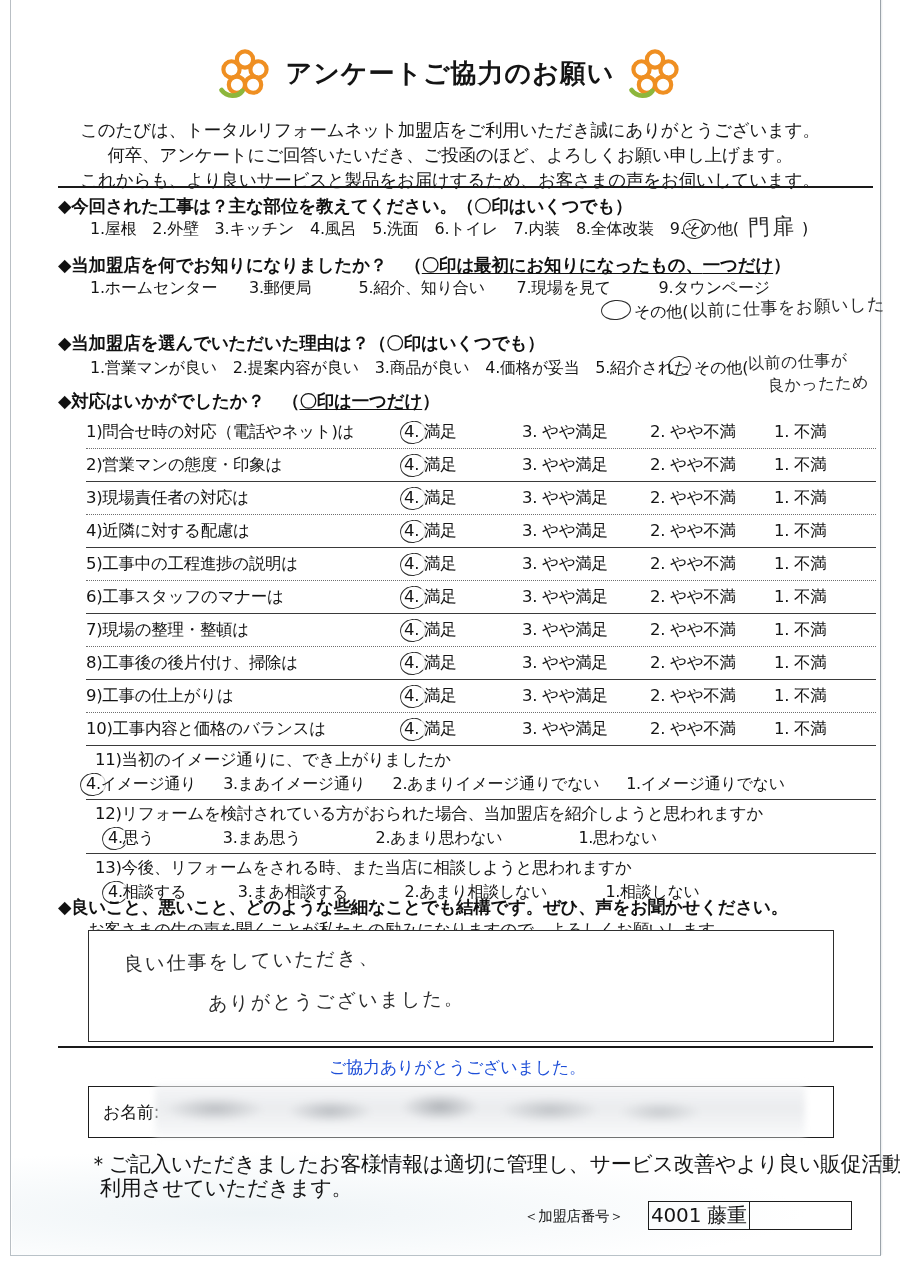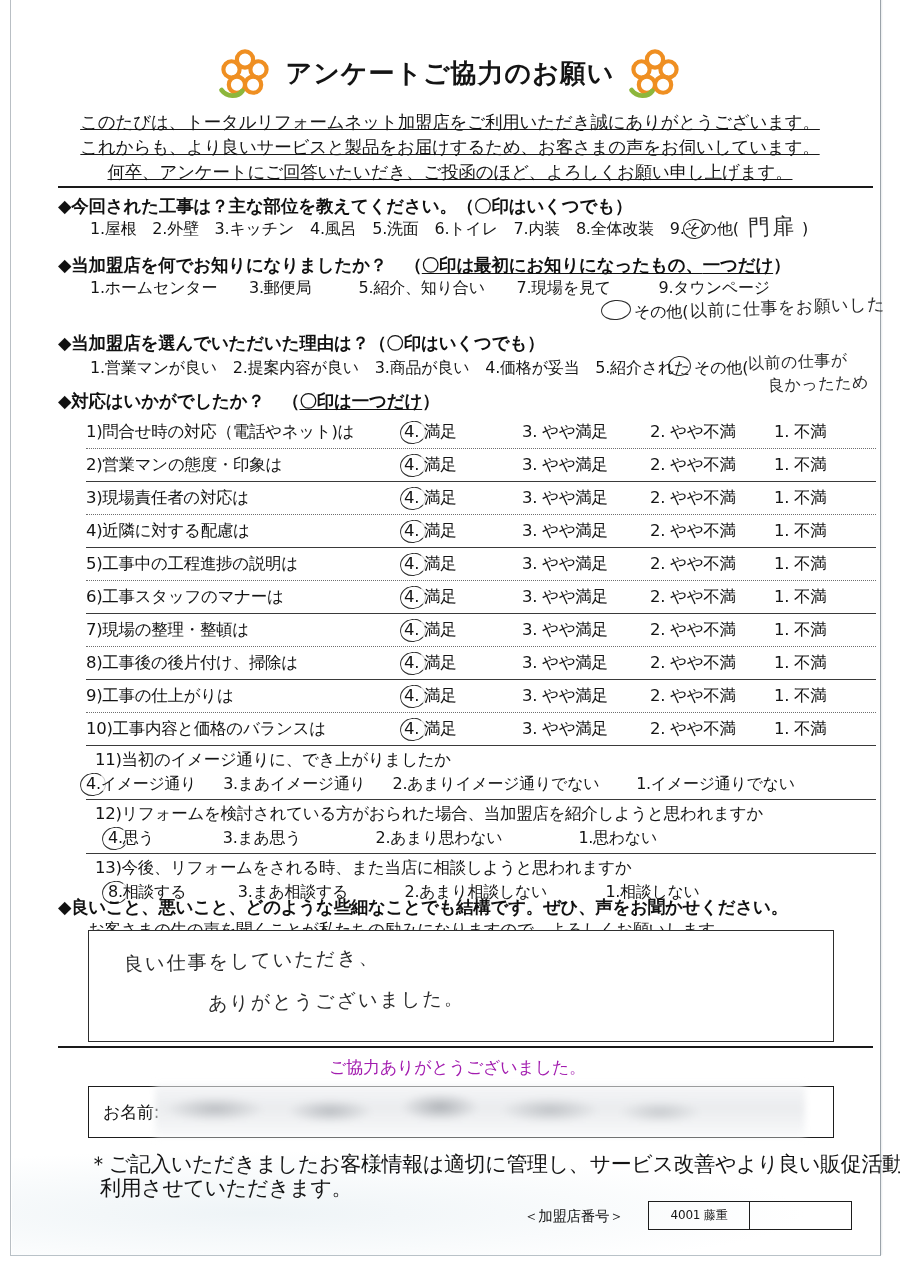--- a/index.html
+++ b/index.html
@@ -32,21 +32,21 @@
   }
 
   
   .header{position:absolute;left:0;right:0;top:42px;text-align:center;}
   .title-row{display:flex;align-items:center;justify-content:center;gap:14px;height:62px;}
   .title{
     font-size:26px;font-weight:bold;letter-spacing:1px;color:#141414;
     white-space:nowrap;
   }
   .flower{width:54px;height:54px;position:relative;flex:0 0 auto;}
-  .lead{margin-top:6px;text-decoration:underline;}
+  .lead{margin-top:14px;}
   .lead div{
     font-size:17.5px;line-height:25px;letter-spacing:-0.2px;color:#161616;
     white-space:nowrap;
   }
 
   .rule{
     position:absolute;left:58px;width:815px;height:0;
     border-top:2.4px solid #1a1a1a;
   }
 
@@ -118,21 +118,21 @@
     position:absolute;left:88px;top:930px;width:746px;height:112px;
     border:1.7px solid #2e2e2e;background:#fff;box-sizing:border-box;
   }
   .cmt-hw{
     position:absolute;color:#2b2b2b;white-space:nowrap;
     font-size:19px;letter-spacing:2px;
   }
 
   .thanks{
     position:absolute;left:15px;right:0;top:1056px;text-align:center;
-    font-size:17px;color:#a21caf;letter-spacing:-0.2px;
+    font-size:17px;color:#1d4ed8;letter-spacing:-0.2px;
   }
 
   .name-box{
     position:absolute;left:88px;top:1086px;width:746px;height:52px;
     border:1.8px solid #1d1d1d;box-sizing:border-box;background:#fff;
   }
   .name-label{
     position:absolute;left:14px;top:14px;font-size:17px;color:#141414;letter-spacing:-0.2px;
   }
   .redact{
@@ -149,21 +149,21 @@
 
   .note{
     position:absolute;font-size:21px;color:#141414;white-space:nowrap;letter-spacing:-0.35px;
   }
 
   .memberno{position:absolute;left:524px;top:1207px;font-size:14.5px;color:#141414;letter-spacing:-0.3px;}
   .mtable{position:absolute;left:648px;top:1201px;display:flex;}
   .mcell{
     border:1.6px solid #1d1d1d;height:29px;box-sizing:border-box;
     display:flex;align-items:center;justify-content:center;
-    font-size:12px;color:#141414;letter-spacing:-0.2px;
+    font-size:20px;color:#141414;letter-spacing:-0.2px;
   }
   .mcell.a{width:102px;}
   .mcell.b{width:102px;border-left:none;}
 </style>
 </head>
 <body>
 
 <div class="page">
   <div class="paper"></div>
   <div class="scan-tint"></div>
@@ -191,22 +191,22 @@
             <circle cx="39" cy="43" r="9"></circle>
             <circle cx="21" cy="43" r="9"></circle>
             <circle cx="15" cy="26" r="9"></circle>
           </g>
           <path d="M4 49 C10 57, 22 57, 27 50" fill="none" stroke="#8db63c" stroke-width="5.4" stroke-linecap="round"></path>
         </svg>
       </span>
     </div>
     <div class="lead">
       <div>このたびは、トータルリフォームネット加盟店をご利用いただき誠にありがとうございます。</div>
+      <div>何卒、アンケートにご回答いたいだき、ご投函のほど、よろしくお願い申し上げます。</div>
       <div>これからも、より良いサービスと製品をお届けするため、お客さまの声をお伺いしています。</div>
-      <div>何卒、アンケートにご回答いたいだき、ご投函のほど、よろしくお願い申し上げます。</div>
     </div>
   </div>
 
   <div class="rule" style="top:186px"></div>
 
   <div class="qhead" style="left:58px;top:194px">◆今回された工事は？主な部位を教えてください。（〇印はいくつでも）</div>
   <div class="opts" style="left:90px;top:219px">1.屋根　2.外壁　3.キッチン　4.風呂　5.洗面　6.トイレ　7.内装　8.全体改装　9.その他(　　　　)</div>
   <div class="circle-num" style="left:683px;top:219px"></div>
   <div class="hw" style="left:748px;top:212px;font-size:22px;letter-spacing:2px">門扉</div>
 
@@ -310,38 +310,38 @@
       <span class="choice c2">2. やや不満</span>
       <span class="choice c1">1. 不満</span>
     </div>
 
     <div class="wrow solid">
       <div class="wq">11)当初のイメージ通りに、でき上がりましたか</div>
       <div class="wopts">
         <span style="position:relative;"><span class="hand-ring" style="left:-6px;top:-1px"></span><span>4.イメージ通り</span></span>
         <span style="margin-left:22px">3.まあイメージ通り</span>
         <span style="margin-left:22px">2.あまりイメージ通りでない</span>
-        <span style="margin-left:32px">1.イメージ通りでない</span>
+        <span style="margin-left:22px">1.イメージ通りでない</span>
       </div>
     </div>
 
     <div class="wrow solid">
       <div class="wq">12)リフォームを検討されている方がおられた場合、当加盟店を紹介しようと思われますか</div>
       <div class="wopts">
         <span style="position:relative;margin-left:22px;width:110px"><span class="hand-ring" style="left:-6px;top:-1px"></span><span>4.思う</span></span>
         <span style="width:148px">3.まあ思う</span>
         <span style="width:198px">2.あまり思わない</span>
         <span>1.思わない</span>
       </div>
     </div>
 
     <div class="wrow" style="border-bottom:none">
       <div class="wq">13)今後、リフォームをされる時、また当店に相談しようと思われますか</div>
       <div class="wopts">
-        <span style="position:relative;margin-left:22px;width:125px"><span class="hand-ring" style="left:-6px;top:-1px"></span><span>8.相談する</span></span>
+        <span style="position:relative;margin-left:22px;width:125px"><span class="hand-ring" style="left:-6px;top:-1px"></span><span>4.相談する</span></span>
         <span style="width:162px">3.まあ相談する</span>
         <span style="width:196px">2.あまり相談しない</span>
         <span>1.相談しない</span>
       </div>
     </div>
   </div>
 
   <div class="cmt-head" style="left:58px;top:895px">◆良いこと、悪いこと、どのような些細なことでも結構です。ぜひ、声をお聞かせください。</div>
   <div class="cmt-sub" style="left:88px;top:919px">お客さまの生の声を聞くことが私たちの励みになりますので、よろしくお願いします。</div>
   <div class="cmt-box"></div>

